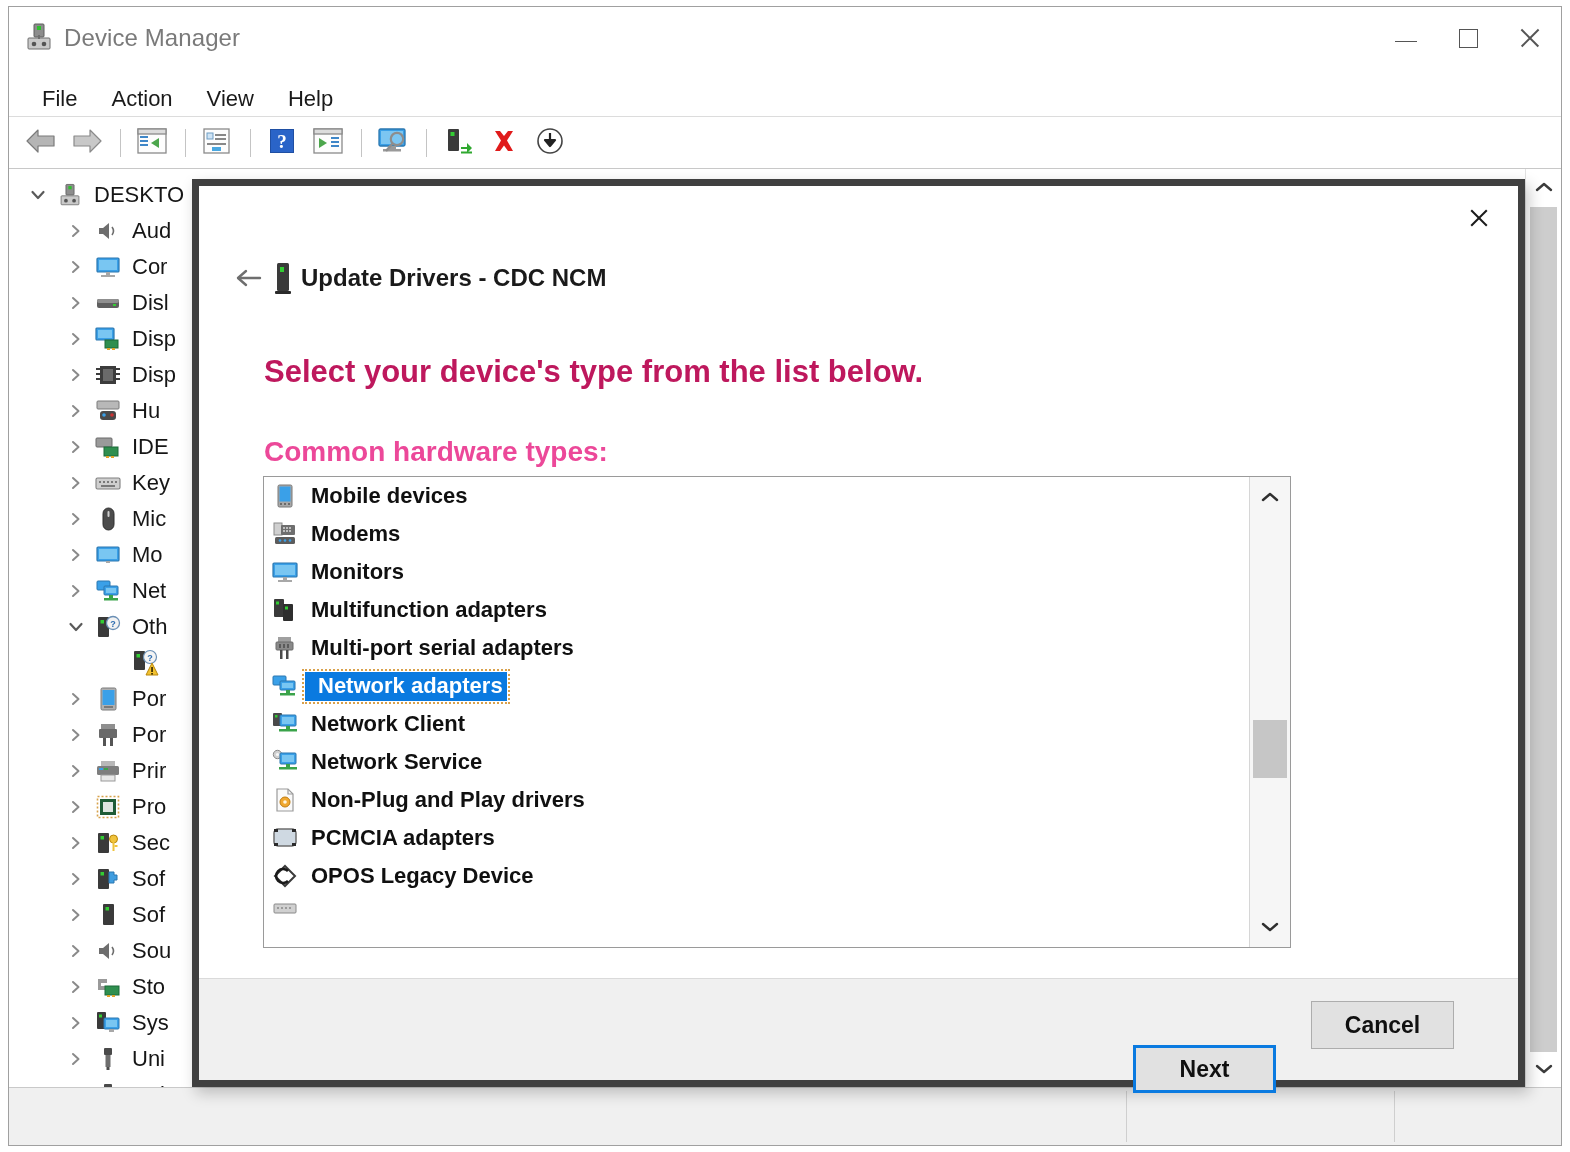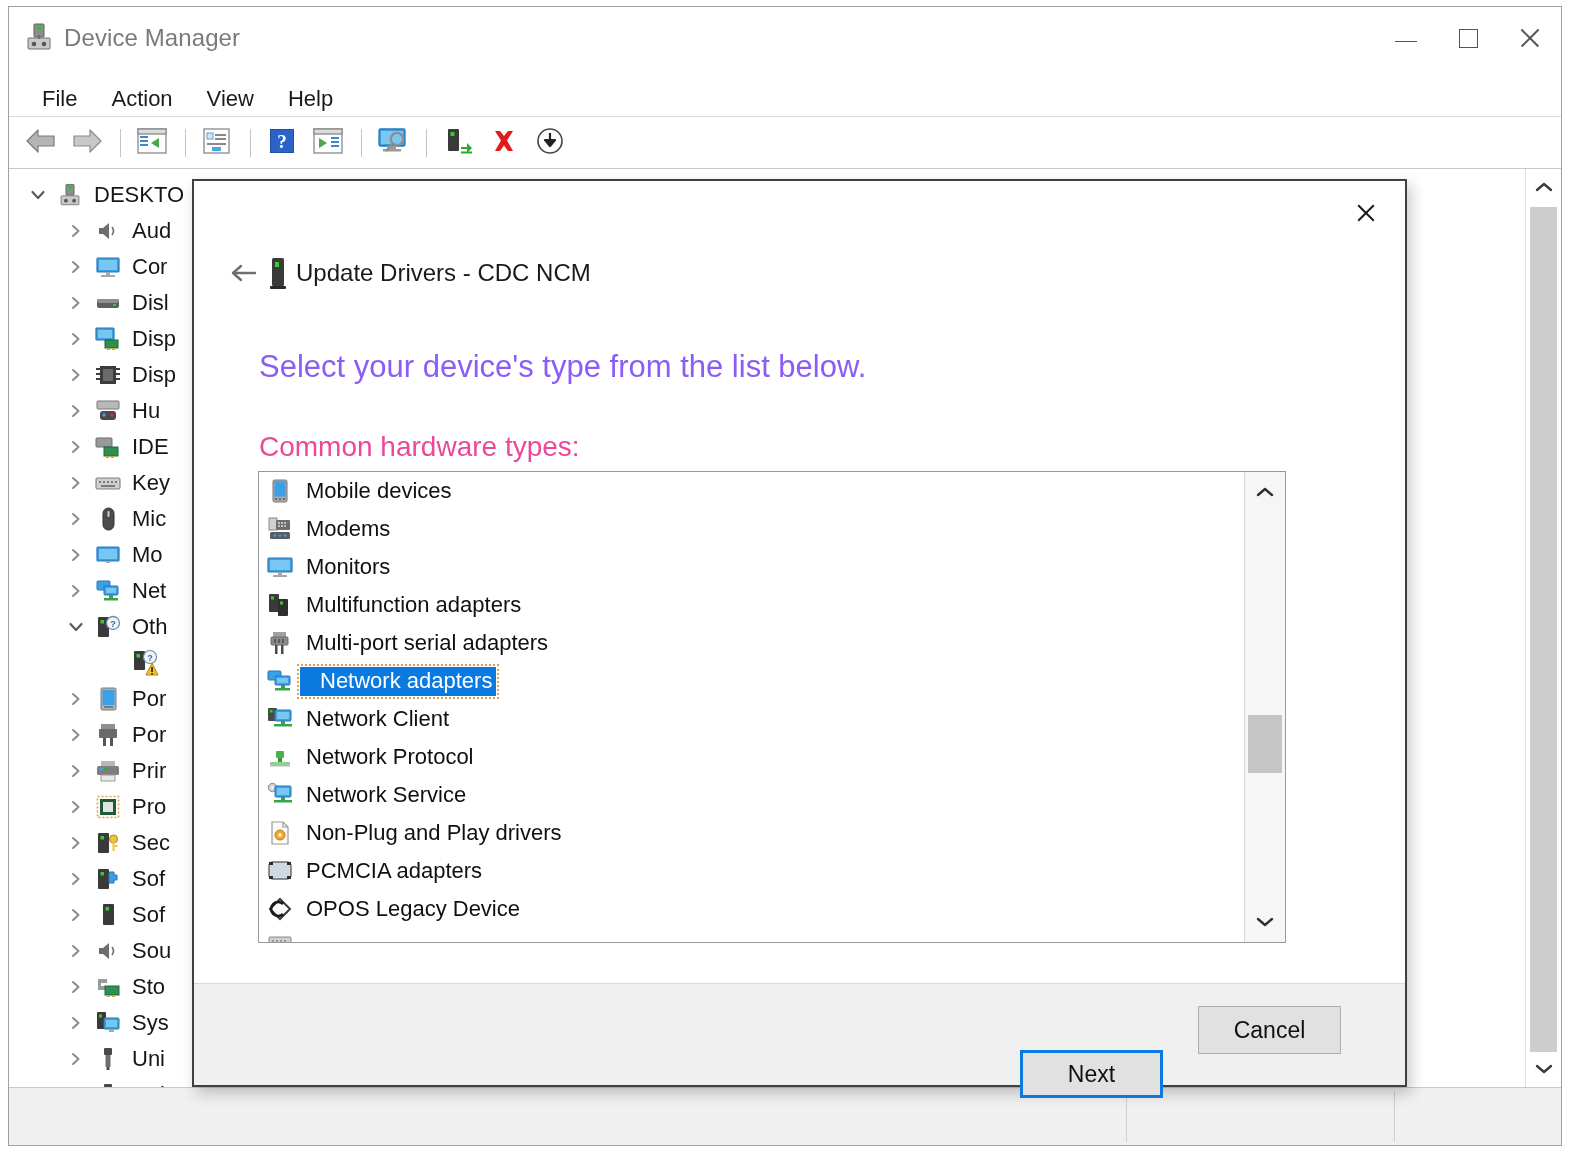--- a/index.html
+++ b/index.html
@@ -164,25 +164,26 @@
     background: #f0f0f0;
     border-top: 1px solid #c9c9c9;
     box-sizing: border-box;
   }
   .sb-div { position: absolute; top: 3px; bottom: 3px; width: 1px; background: #cfcfcf; }
 
   
   .dialog {
     position: absolute;
     left: 183px; top: 172px;
-    width: 1215px; height: 908px;
+    width: 1333px; height: 908px;
     background: #ffffff;
-    border: 2px solid #404040;
+    border: 7px solid #404040;
     box-sizing: border-box;
     box-shadow: 4px 6px 14px rgba(0,0,0,0.22);
+    font-weight: bold;
   }
   .dlg-close {
     position: absolute; right: 10px; top: 8px;
     width: 58px; height: 48px;
     display: flex; align-items: center; justify-content: center;
   }
   .dlg-close-x { position: relative; width: 22px; height: 22px; }
   .dlg-close-x:before, .dlg-close-x:after {
     content: ""; position: absolute; left: 0; top: 10px;
     width: 22px; height: 2px; background: #1b1b1b;
@@ -201,21 +202,21 @@
     width: 36px; height: 38px;
     display: flex; align-items: center; justify-content: center;
   }
   .dlg-head-title {
     position: absolute; left: 102px; top: 78px;
     font-size: 24px; color: #1a1a1a;
     white-space: nowrap;
   }
   .dlg-heading {
     position: absolute; left: 65px; top: 168px;
-    font-size: 31px; color: #8b5cf6;
+    font-size: 31px; color: #be185d;
     white-space: nowrap;
   }
   .dlg-sublabel {
     position: absolute; left: 65px; top: 250px;
     font-size: 28px; color: #ec4899;
     white-space: nowrap;
   }
 
   
   .listbox {
@@ -241,21 +242,21 @@
   .lb-icon {
     width: 30px; height: 30px; margin-right: 9px;
     flex: 0 0 30px;
     display: flex; align-items: center; justify-content: center;
   }
   .lb-row.selected .lb-text {
     background: #0a7ae0;
     color: #ffffff;
     outline: 2px dotted #d9a14b;
     outline-offset: 1px;
-    padding: 1px 4px 2px 20px;
+    padding: 1px 4px 2px 13px;
     margin-left: -4px;
   }
   .lb-text { padding: 1px 2px 2px 2px; }
 
   
   .lb-scroll {
     position: absolute; right: 0; top: 0;
     width: 41px; height: 100%;
     background: #f6f6f6;
     border-left: 1px solid #d6d6d6;
@@ -1033,31 +1034,20 @@
                   <rect x="3" y="4" width="2.5" height="2.5" fill="#33cc33"></rect>
                   <rect x="8" y="4" width="16" height="11" rx="1" fill="#3aa0e8" stroke="#2a77b0" stroke-width="1"></rect>
                   <rect x="10" y="6" width="12" height="7" fill="#79c6f2"></rect>
                   <rect x="14" y="15" width="4" height="3" fill="#3aa34a"></rect>
                   <rect x="7" y="18" width="18" height="2.5" fill="#3aa34a"></rect>
                 </svg>
               </span>
             <span class="lb-text">Network Client</span>
           </div>
 
-          <div class="lb-row">
-            <span class="lb-icon">
-                <svg width="26" height="26" viewBox="0 0 26 26">
-                  <rect x="9" y="7" width="8" height="7" rx="1" fill="#4ab04a"></rect>
-                  <rect x="11" y="14" width="4" height="4" fill="#3a9a3a"></rect>
-                  <rect x="3" y="18" width="20" height="3" rx="1" fill="#8fcf8f"></rect>
-                  <rect x="3" y="21" width="20" height="1.5" fill="#b9b9b9"></rect>
-                </svg>
-              </span>
-            <span class="lb-text">Network Protocol</span>
-          </div>
 
           <div class="lb-row">
             <span class="lb-icon">
                 <svg width="26" height="26" viewBox="0 0 26 26">
                   <circle cx="5.5" cy="5.5" r="4.2" fill="#d0d0d0" stroke="#8a8a8a" stroke-width="1"></circle>
                   <circle cx="5.5" cy="5.5" r="1.6" fill="#f6f6f6"></circle>
                   <rect x="8" y="4" width="16" height="11" rx="1" fill="#3aa0e8" stroke="#2a77b0" stroke-width="1"></rect>
                   <rect x="10" y="6" width="12" height="7" fill="#79c6f2"></rect>
                   <rect x="14" y="15" width="4" height="3" fill="#3aa34a"></rect>
                   <rect x="7" y="18" width="18" height="2.5" fill="#3aa34a"></rect>

